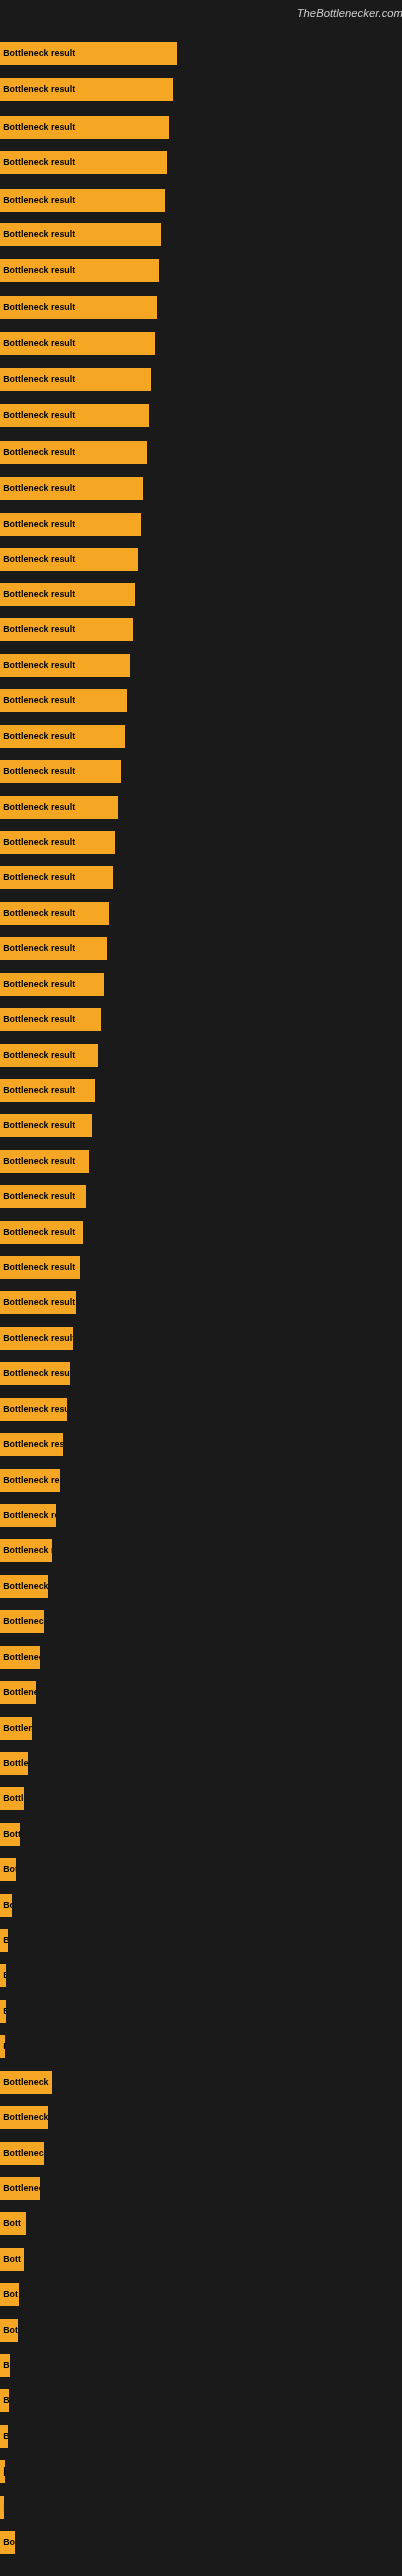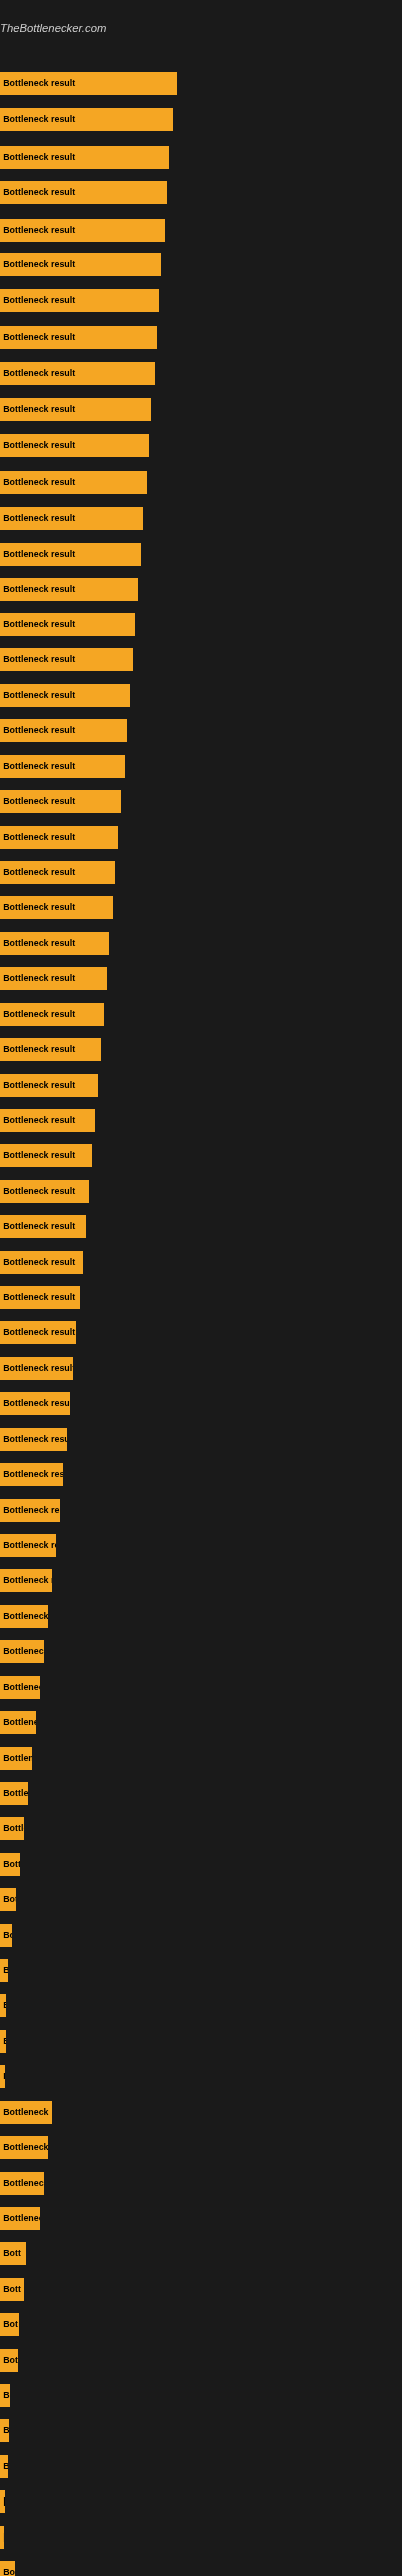--- a/index.html
+++ b/index.html
@@ -8,24 +8,24 @@
       box-sizing: border-box;
     }
     body {
       width: 403px;
       min-height: 2576px;
       background-color: #1a1a1a;
       font-family: Arial, sans-serif;
       position: relative;
     }
     .site-title {
-      text-align: left;
+      text-align: right;
       color: #cccccc;
       font-size: 11.3px;
-      padding: 22px 0;
+      padding: 7px 0;
       font-style: italic;
     }
   </style>
 </head>
 <body>
 
 <div class="site-title">TheBottlenecker.com</div>
 
 <div id="bars-wrapper" style="position: relative; width: 100%; height: 2544px;">
     <div style="position: absolute; top: 16px; left: 0px; width: 177px; height: 22.5px; background-color: rgb(245, 166, 35); color: rgb(0, 0, 0); font-size: 8.9px; font-weight: bold; display: flex; align-items: center; padding-left: 3.2px; white-space: nowrap; overflow: hidden;">Bottleneck result</div>

